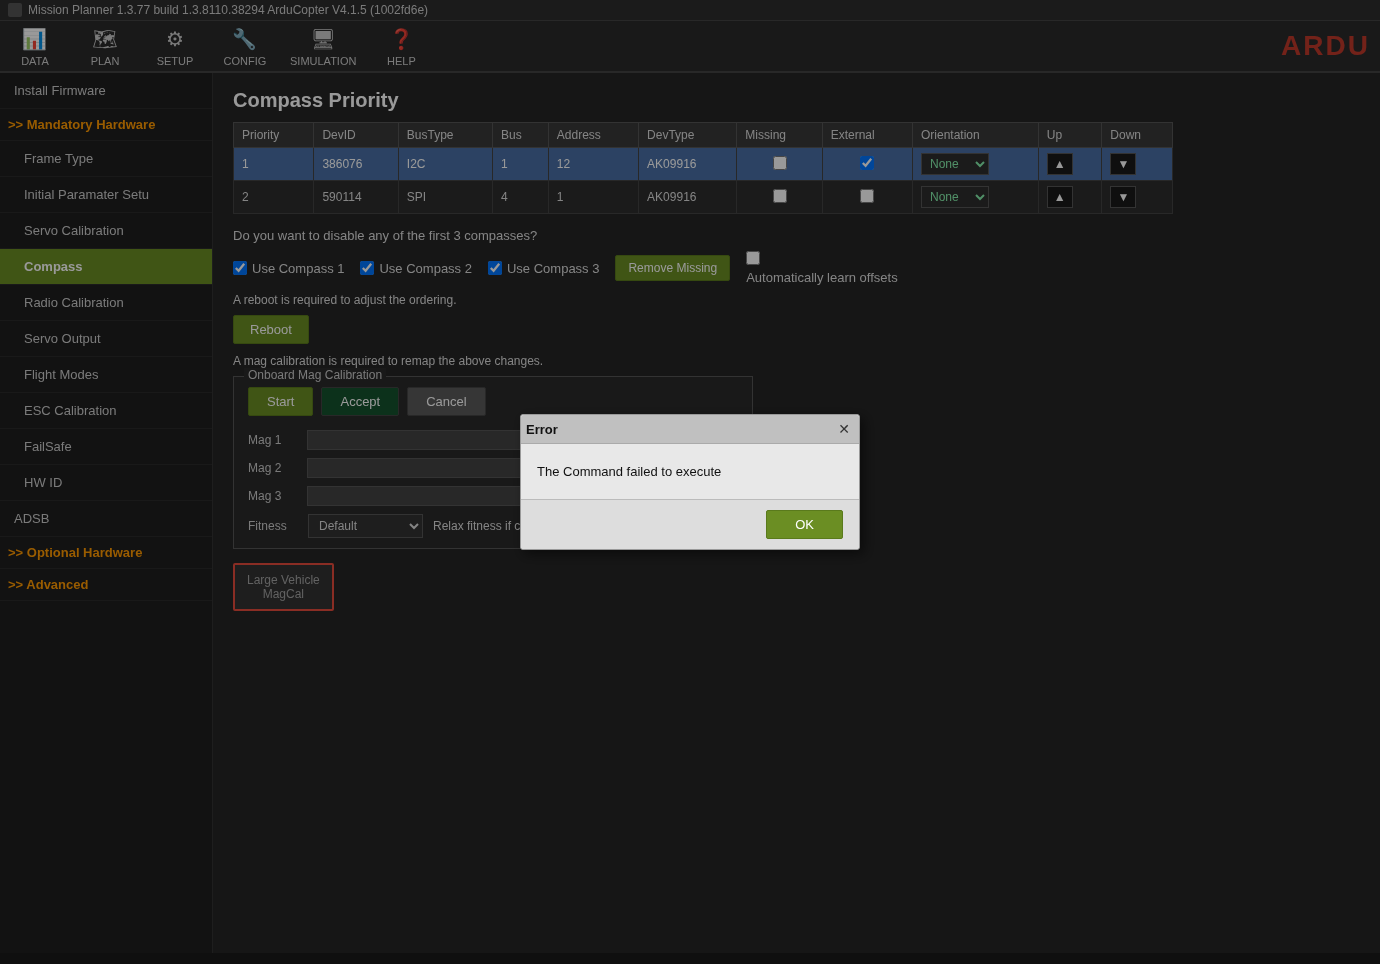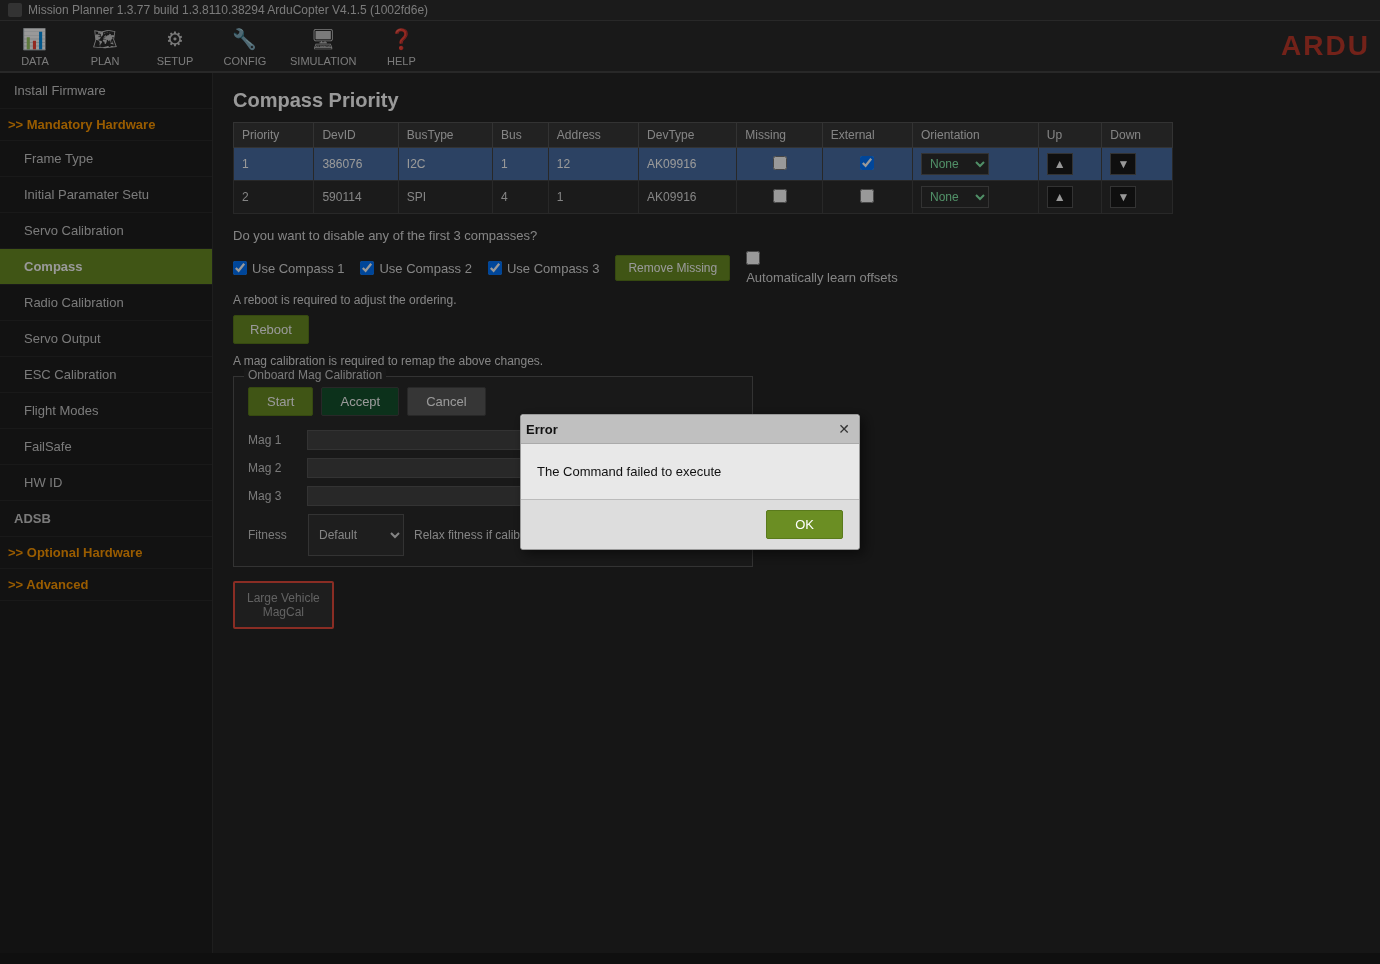--- a/index.html
+++ b/index.html
@@ -296,23 +296,23 @@
     }
     .fitness-label {
       color: #ccc;
       font-size: 12px;
       width: 50px;
     }
     .fitness-select {
       background: #333;
       color: #ddd;
       border: 1px solid #555;
-      padding: 12px 6px;
-      font-size: 12px;
-      width: 96px;
+      padding: 3px 6px;
+      font-size: 12px;
+      width: 115px;
     }
     .relax-label {
       color: #ddd;
       font-size: 12px;
     }
 
     
     .btn-large-vehicle {
       background: #333;
       color: #a3a3a3;
@@ -434,25 +434,25 @@
 
   <div class="sidebar">
     <div class="sidebar-item">Install Firmware</div>
     <div class="sidebar-section">&gt;&gt; Mandatory Hardware</div>
     <div class="sidebar-item" style="padding-left: 24px;">Frame Type</div>
     <div class="sidebar-item" style="padding-left: 24px;">Initial Paramater Setu</div>
     <div class="sidebar-item" style="padding-left: 24px;">Servo Calibration</div>
     <div class="sidebar-item active" style="padding-left: 24px;">Compass</div>
     <div class="sidebar-item" style="padding-left: 24px;">Radio Calibration</div>
     <div class="sidebar-item" style="padding-left: 24px;">Servo Output</div>
+    <div class="sidebar-item" style="padding-left: 24px;">Flight Modes</div>
     <div class="sidebar-item" style="padding-left: 24px;">ESC Calibration</div>
-    <div class="sidebar-item" style="padding-left: 24px;">Flight Modes</div>
     <div class="sidebar-item" style="padding-left: 24px;">FailSafe</div>
     <div class="sidebar-item" style="padding-left: 24px;">HW ID</div>
-    <div class="sidebar-item" style=" font-weight: bold;">ADSB</div>
+    <div class="sidebar-item" style="">ADSB</div>
     <div class="sidebar-section">&gt;&gt; Optional Hardware</div>
     <div class="sidebar-section">&gt;&gt; Advanced</div>
   </div>
 
   <div class="content-area">
     <div class="page-title">Compass Priority</div>
 
     <table class="compass-table">
       <thead>
         <tr>

